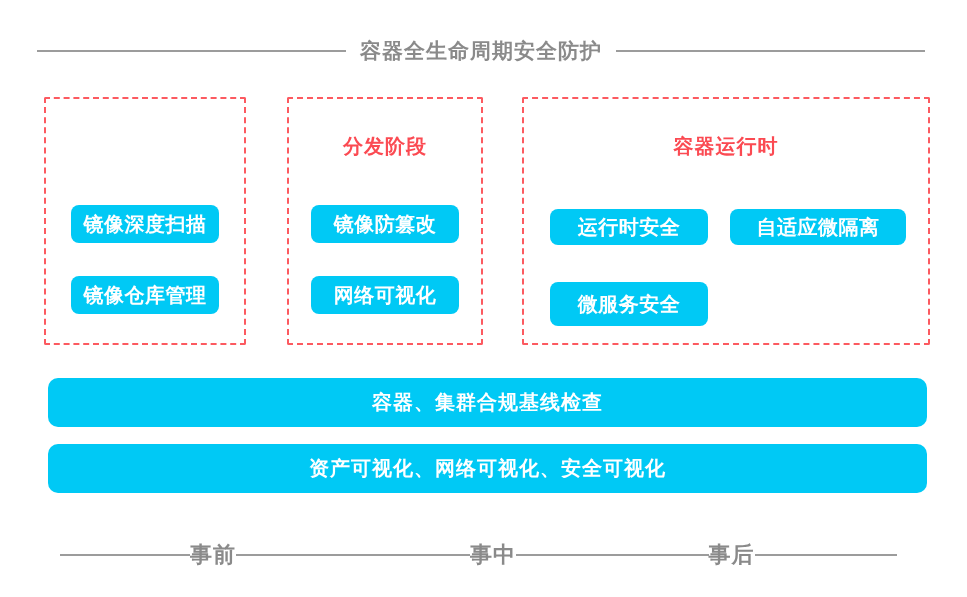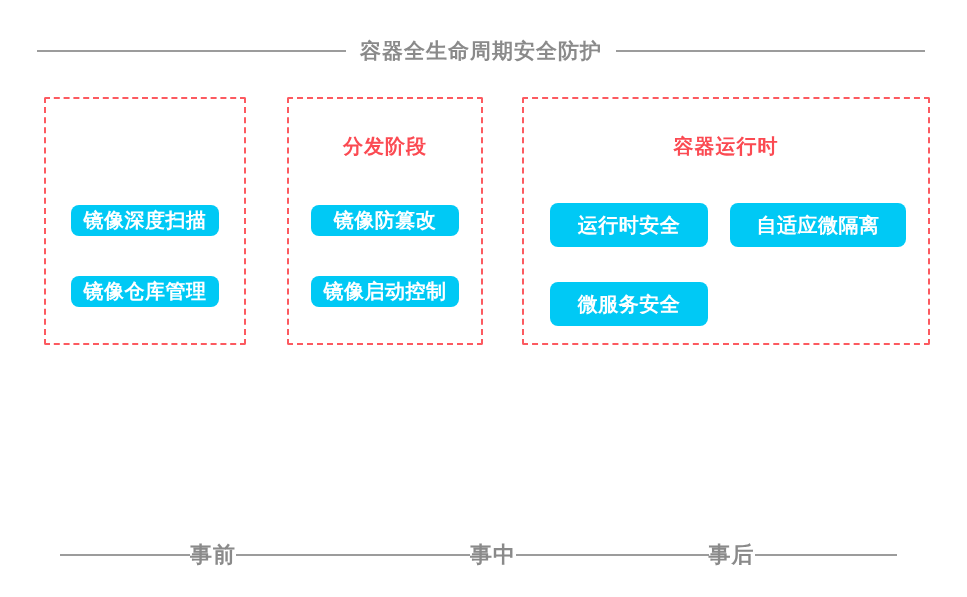--- a/index.html
+++ b/index.html
@@ -32,28 +32,28 @@
   .panel-2 { left: 287px; width: 196px; }
   .panel-3 { left: 522px; width: 408px; }
   .panel-title {
     position: absolute; top: 34px; left: 0; right: 0; text-align: center;
     font-size: 20px; font-weight: bold; color: var(--red-text);
     letter-spacing: 1px; white-space: nowrap;
   }
   .pill {
     position: absolute; display: flex; align-items: center; justify-content: center;
     background: var(--cyan); color: #ffffff; font-weight: bold; font-size: 20px;
-    border-radius: 8px; height: 31px; white-space: nowrap; letter-spacing: 0.5px;
+    border-radius: 8px; height: 38px; white-space: nowrap; letter-spacing: 0.5px;
   }
   .pill-center { left: 50%; transform: translateX(-50%); width: 148px; }
   .pill-r1 { top: 106px; }
   .pill-r2 { top: 177px; }
   .p3-left  { left: 26px;  width: 158px; }
   .p3-right { left: 206px; width: 176px; }
-  .p3-r1 { top: 104px; height: 44px; }
+  .p3-r1 { top: 110px; height: 36px; }
   .p3-r2 { top: 183px; height: 44px; }
 
   
   .bar {
     position: absolute; left: 48px; width: 879px; height: 49px;
     background: var(--cyan); border-radius: 10px; color: #ffffff;
     display: flex; align-items: center; justify-content: center;
     font-size: 20px; font-weight: bold; letter-spacing: 1px; white-space: nowrap;
   }
   .bar-1 { top: 378px; }
@@ -84,30 +84,32 @@
   </div>
 
   <div class="panel panel-1">
     <div class="pill pill-center pill-r1">镜像深度扫描</div>
     <div class="pill pill-center pill-r2">镜像仓库管理</div>
   </div>
 
   <div class="panel panel-2">
     <div class="panel-title">分发阶段</div>
     <div class="pill pill-center pill-r1">镜像防篡改</div>
-    <div class="pill pill-center pill-r2">镜像启动控制</div>
+    <div class="pill pill-center pill-r2">网络可视化</div>
   </div>
 
   <div class="panel panel-3">
     <div class="panel-title">容器运行时</div>
     <div class="pill p3-left p3-r1">运行时安全</div>
     <div class="pill p3-right p3-r1">自适应微隔离</div>
     <div class="pill p3-left p3-r2">微服务安全</div>
   </div>
 
+  <div class="bar bar-1">容器、集群合规基线检查</div>
+  <div class="bar bar-2">资产可视化、网络可视化、安全可视化</div>
 
   <div class="timeline">
     <div class="tline tl-1"></div>
     <div class="phase-label">事前</div>
     <div class="tline tl-2"></div>
     <div class="phase-label">事中</div>
     <div class="tline tl-3"></div>
     <div class="phase-label">事后</div>
     <div class="tline tl-4"></div>
   </div>

